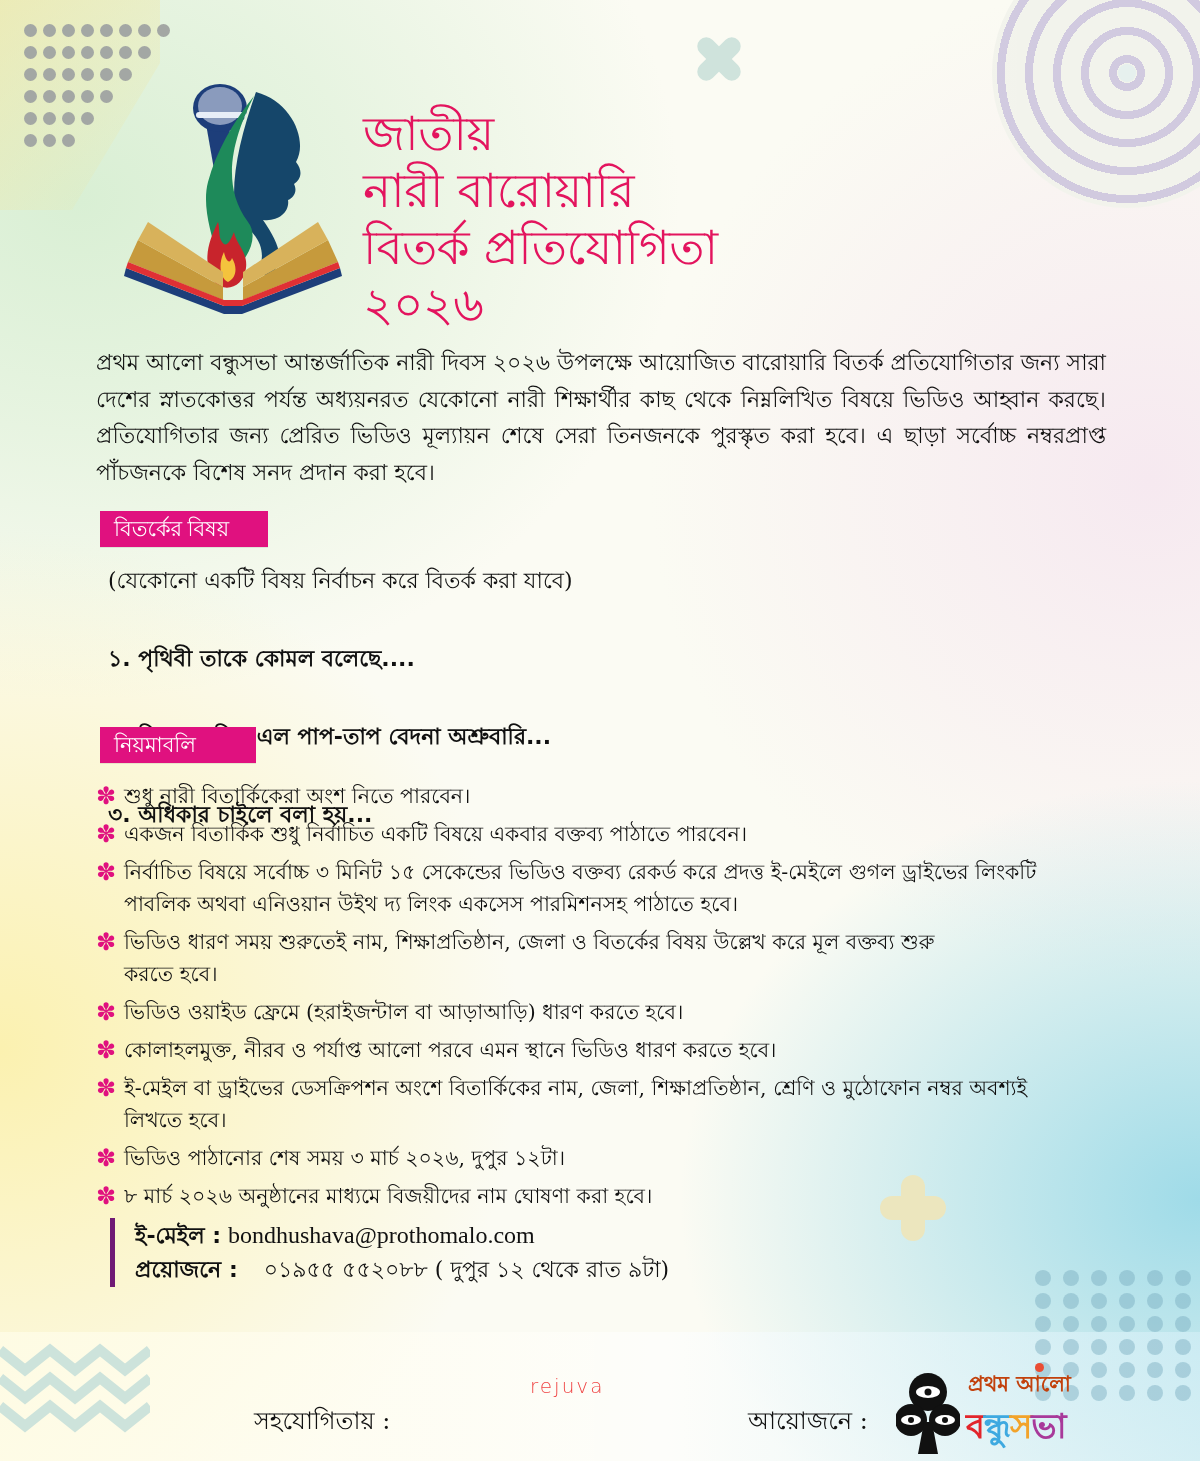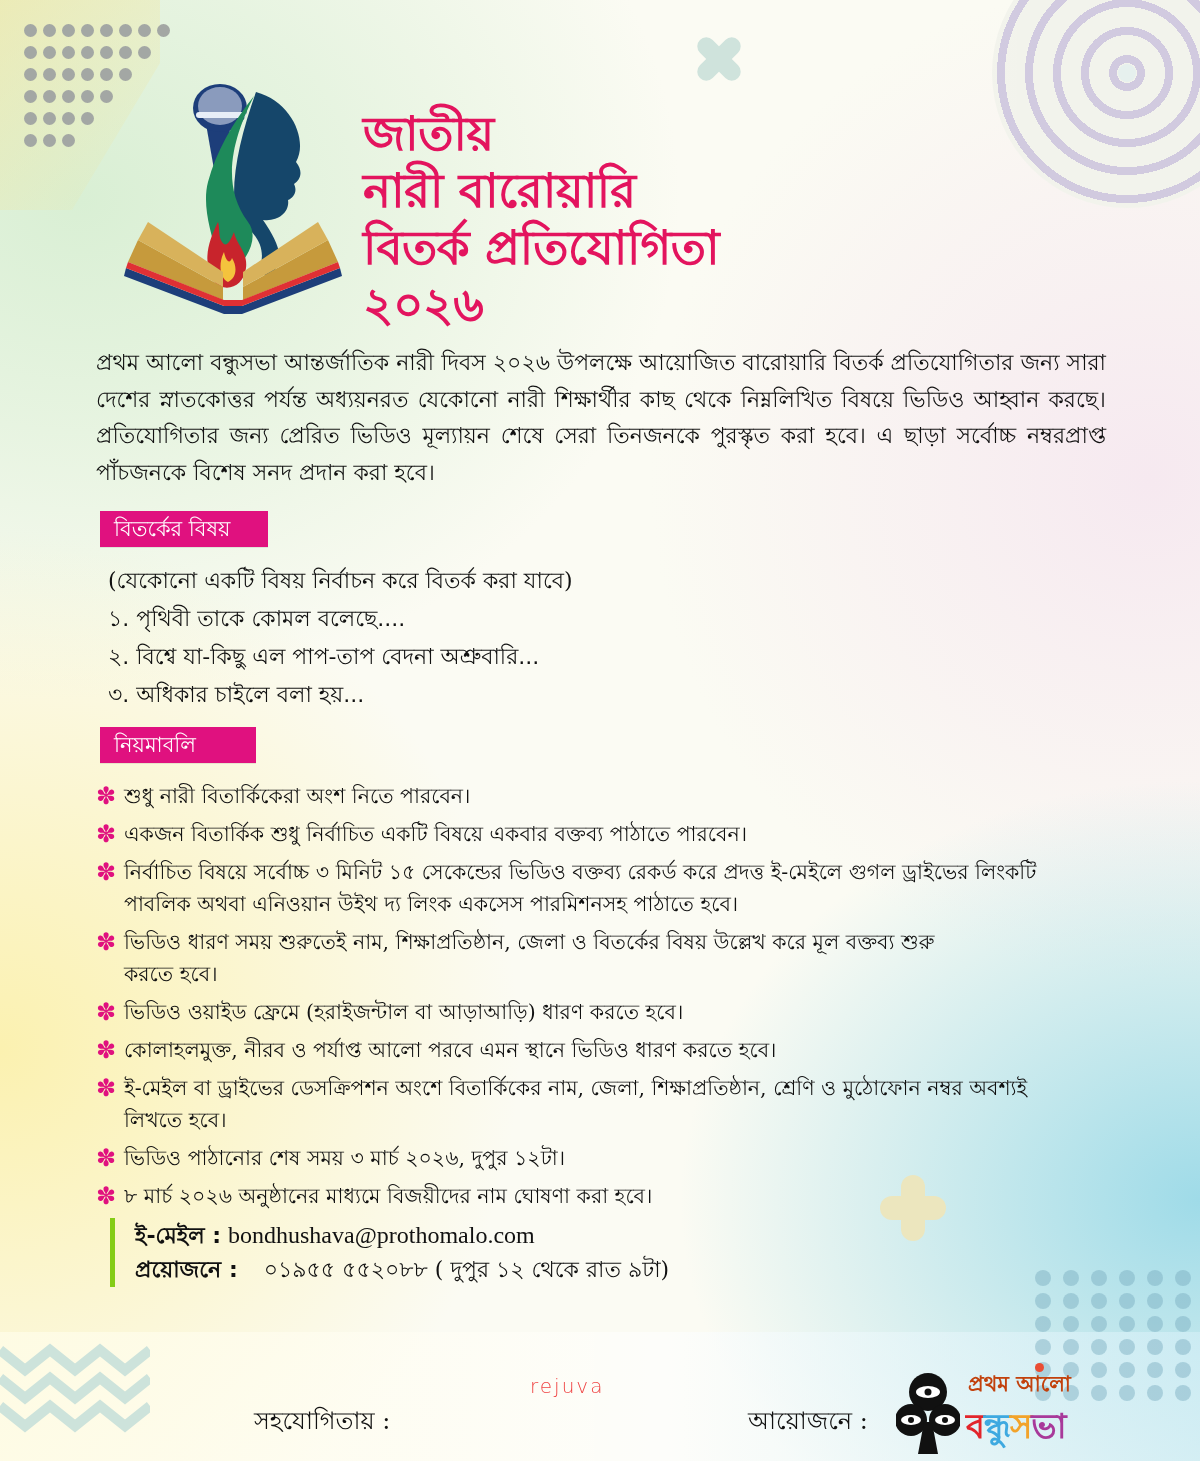--- a/index.html
+++ b/index.html
@@ -27,46 +27,46 @@
   .zigzag { left: 0; top: 1340px; width: 150px; height: 100px; }
   .plus-br { left: 880px; top: 1175px; width: 66px; height: 66px; }
   .dots-br { left: 1035px; top: 1270px; }
   .dots-br .row { display: flex; gap: 12px; margin-bottom: 7px; }
   .dots-br .dot { width: 16px; height: 16px; background: rgba(120,170,190,0.45); }
   .footer-band { left: 0; top: 1332px; width: 1200px; height: 129px;
     background: linear-gradient(90deg, rgba(255,252,230,0.85), rgba(255,255,255,0.6) 55%, rgba(210,238,246,0.7)); }
 
   
   .logo { position: absolute; left: 118px; top: 72px; width: 230px; height: 244px; }
-  .title { position: absolute; left: 363px; top: 105px; color: #e3145e; font-weight: bold;
+  .title { position: absolute; left: 363px; top: 105px; color: #e3145e; font-weight: normal;
     font-size: 47px; line-height: 57px; letter-spacing: -0.5px; }
   .title div { white-space: nowrap; }
 
   
   .intro { position: absolute; left: 96px; top: 345px; width: 1010px;
     font-family: "DejaVu Serif", serif; font-size: 22px; line-height: 36.5px; text-align: justify; text-align-last: left; }
 
   .section-tag { position: absolute; left: 100px; height: 36px; background: #e0117f;
     color: #fff; font-size: 21px; line-height: 36px; padding: 0 14px; width: 168px; box-sizing: border-box;
     box-shadow: 0 1px 0 rgba(0,0,0,0.08); }
-  .tag-topics { top: 511px; }
+  .tag-topics { top: 511px; font-family: Liberation Serif, serif; }
   .tag-rules { top: 727px; width: 156px; }
 
   .topics { position: absolute; left: 108px; top: 562px; font-size: 22px; line-height: 38px; }
   .topics .note { font-family: "DejaVu Serif", serif; }
-  .topics .item { font-weight: normal; }
+  .topics .item { font-weight: bold; margin-top: 40px; }
 
   .rules { position: absolute; left: 96px; top: 780px; width: 1010px; font-family: "DejaVu Serif", serif;
     font-size: 20.5px; }
   .rule { display: flex; align-items: flex-start; margin-bottom: 6px; line-height: 32px; }
   .rule .bullet { width: 28px; flex: 0 0 28px; color: #e0117f; font-size: 24px; line-height: 32px; }
   .rule .text { flex: 1; }
 
   .contact { position: absolute; left: 110px; top: 1218px; padding-left: 20px;
-    border-left: 5px solid #84cc16; font-size: 22px; line-height: 34px; }
+    border-left: 5px solid #701a75; font-size: 22px; line-height: 34px; }
   .contact .label { font-weight: bold; }
   .contact .email { font-family: "Liberation Serif", serif; font-size: 24px; }
   .contact .phone { font-family: "DejaVu Serif", serif; margin-left: 19px; }
 
   
   .sponsor-label { position: absolute; left: 254px; top: 1402px; font-family: "DejaVu Serif", serif; font-size: 24px; }
   .sponsor-logo { position: absolute; left: 440px; top: 1374px; width: 262px; height: 56px; }
   .sponsor-logo .small { position: absolute; left: 90px; top: 0; font-family: "DejaVu Sans", sans-serif; font-size: 20px;
     color: #ef4444; letter-spacing: 2px; font-weight: 300; }
   .sponsor-logo .big { position: absolute; left: 0; top: 22px; font-family: "DejaVu Sans", sans-serif; font-weight: bold;

